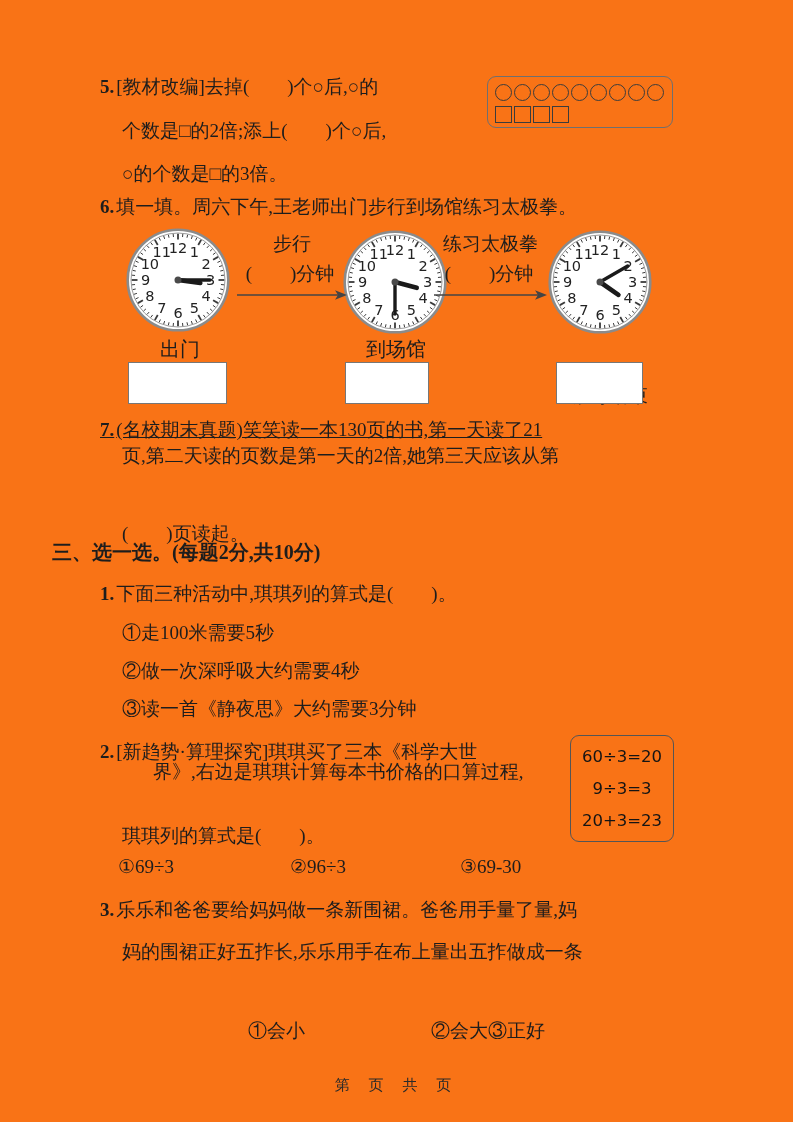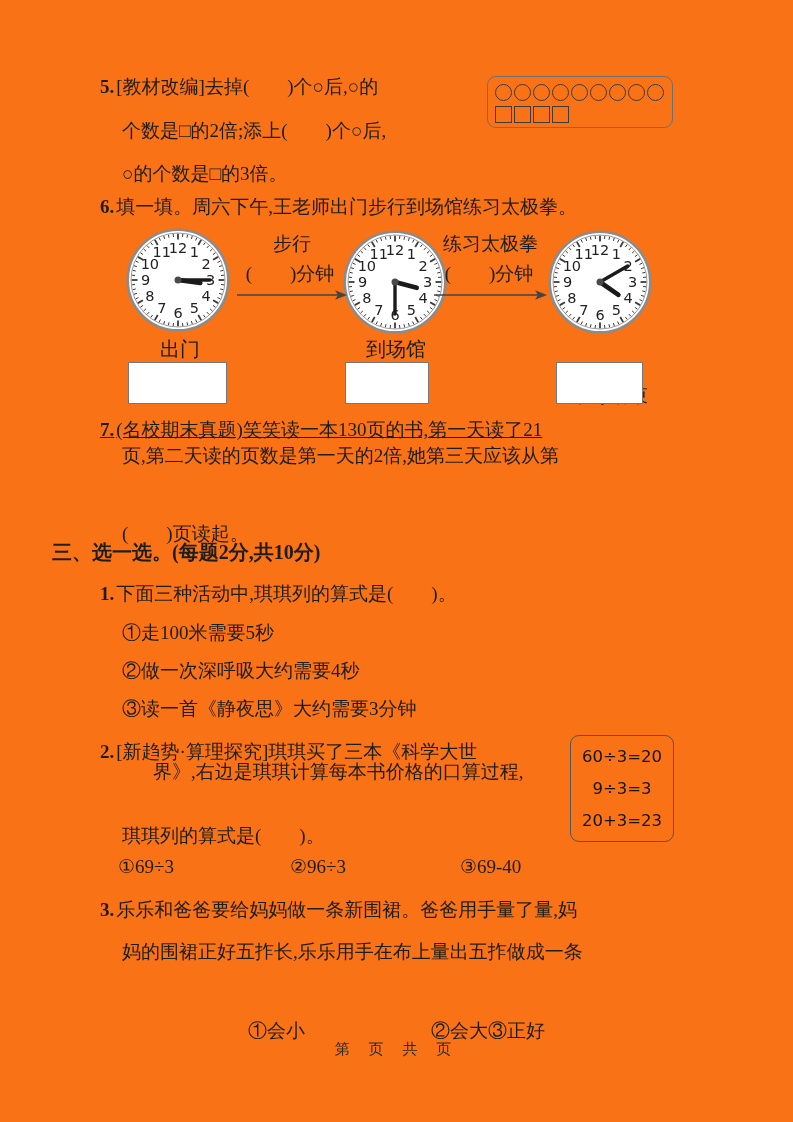--- a/index.html
+++ b/index.html
@@ -34,21 +34,21 @@
   .calcbox{
     position:absolute;left:570px;top:735px;width:104px;height:107px;
     border:1.6px solid #555;border-radius:9px;box-sizing:border-box;
     display:flex;flex-direction:column;justify-content:space-around;
     align-items:center;padding:4px 2px;
     font-family:"DejaVu Sans","Liberation Sans",sans-serif;
     font-size:16.5px;color:#141414;
   }
   .options-row span{display:inline-block;}
   .footer{
-    position:absolute;left:0;top:1040px;width:793px;text-align:center;
+    position:absolute;left:0;top:1076px;width:793px;text-align:center;
     font-size:15px;letter-spacing:7px;color:#2a2a2a;
     font-family:"DejaVu Sans","Liberation Sans",sans-serif;
   }
 </style>
 </head>
 <body>
 
 <div class="page">
 
   <div class="abs line" style="left:100px;top:75px;"><span class="qno">5.</span><span>[教材改编]去掉(　　)个○后,○的</span></div>
@@ -351,21 +351,21 @@
   <div class="abs line" style="left:100px;top:740px;"><span class="qno">2.</span><span>[新趋势·算理探究]琪琪买了三本《科学大世</span></div>
   <div class="abs line" style="left:122px;top:760px;margin-left:31px;">界》,右边是琪琪计算每本书价格的口算过程,</div>
   <div class="abs line" style="left:122px;top:824px;">琪琪列的算式是(　　)。</div>
 
   <div class="calcbox">
     <div>60÷3=20</div>
     <div>9÷3=3</div>
     <div>20+3=23</div>
   </div>
 
-  <div class="abs line options-row" style="left:118px;top:855px;"><span style="width:172px;">①69÷3</span><span style="width:170px;">②96÷3</span><span>③69-40</span></div>
+  <div class="abs line options-row" style="left:118px;top:855px;"><span style="width:172px;">①69÷3</span><span style="width:170px;">②96÷3</span><span>③69-30</span></div>
 
   <div class="abs line" style="left:100px;top:898px;"><span class="qno">3.</span><span>乐乐和爸爸要给妈妈做一条新围裙。爸爸用手量了量,妈</span></div>
   <div class="abs line" style="left:122px;top:940px;">妈的围裙正好五拃长,乐乐用手在布上量出五拃做成一条</div>
   <div class="abs line options-row" style="left:118px;top:1019px;text-align:right;"><span style="width:187px;">①会小</span><span style="width:183px;">②会大</span><span>③正好</span></div>
 
   <div class="footer">第 页 共 页</div>
 
 </div>
 
 </body></html>

